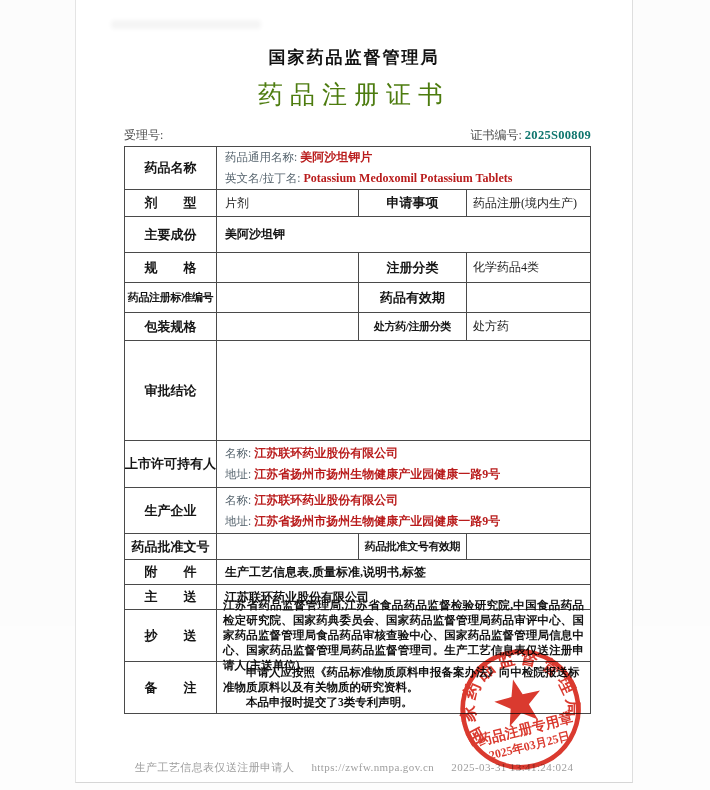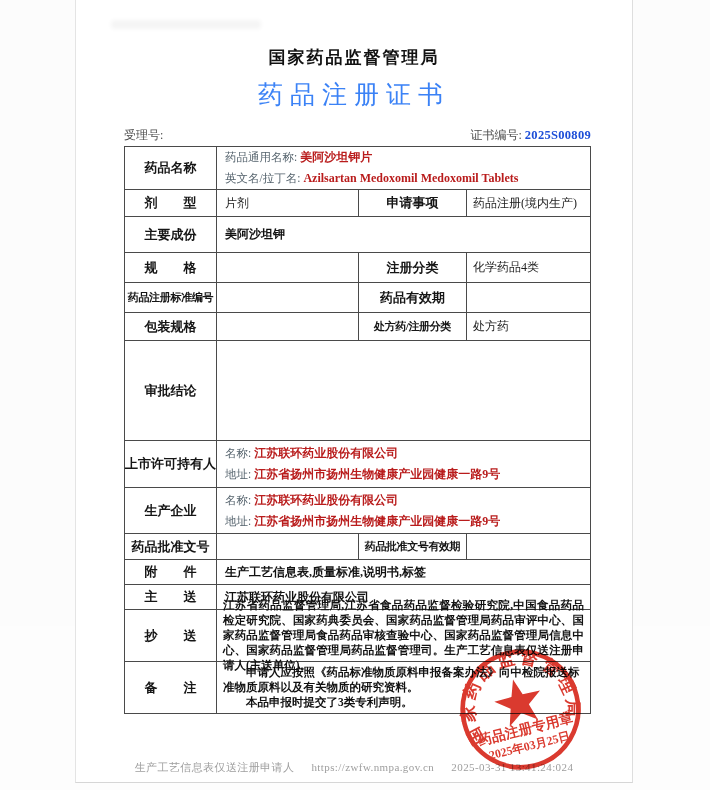--- a/index.html
+++ b/index.html
@@ -11,27 +11,27 @@
            background:#ffffff; border-left:1px solid #e4e4e4; border-right:1px solid #dedede;
            border-bottom:1px solid #d6d6d6; }
 
   .artifact { position:absolute; left:35px; top:20px; width:150px; height:9px;
               background:#000; opacity:0.04; filter:blur(2px); border-radius:2px; }
 
   .agency { position:absolute; left:0; top:46px; width:100%; text-align:center;
             font-family:"Liberation Sans","DejaVu Sans",sans-serif;
             font-weight:bold; font-size:17px; letter-spacing:2px; color:#111; }
   .cert-title { position:absolute; left:0; top:78px; width:100%; text-align:center;
-            font-size:25px; letter-spacing:7px; color:#3b82f6; }
+            font-size:25px; letter-spacing:7px; color:#4d7c0f; }
 
   .ref-line { position:absolute; left:48px; top:127px; width:467px; height:16px;
               font-size:12px; }
   .ref-left  { position:absolute; left:0; top:0; color:#4e4e4e; }
   .ref-right { position:absolute; right:0; top:0; color:#4e4e4e; }
-  .ref-right b { color:#1d4ed8; font-size:12.5px; letter-spacing:0.3px; }
+  .ref-right b { color:#0f766e; font-size:12.5px; letter-spacing:0.3px; }
 
   .tbl { position:absolute; left:48px; top:146px; width:467px;
          border:1px solid #4a4a4a; font-size:12px; }
   .row { display:flex; align-items:stretch; }
   .row + .row { border-top:1px solid #4a4a4a; }
   .lab { width:92px; flex:0 0 92px; border-right:1px solid #4a4a4a;
          display:flex; align-items:center; justify-content:center;
          font-weight:bold; font-size:13px; text-align:center; color:#151515; }
   .lab.small { font-size:11px; letter-spacing:-0.3px; }
   .val { flex:1; display:flex; flex-direction:column; justify-content:center;
@@ -92,21 +92,21 @@
 
       <div class="row h-r1">
         <div class="lab">药品名称</div>
         <div class="val kv">
           <div>
             <span class="k">药品通用名称:</span>
             <span class="v">美阿沙坦钾片</span>
           </div>
           <div>
             <span class="k">英文名/拉丁名:</span>
-            <span class="v en">Azilsartan Medoxomil Medoxomil Tablets</span>
+            <span class="v en">Potassium Medoxomil Potassium Tablets</span>
           </div>
         </div>
       </div>
 
       <div class="row h-r3">
         <div class="lab">剂　　型</div>
         <div class="val1">片剂</div>
         <div class="lab2">申请事项</div>
         <div class="val2">药品注册(境内生产)</div>
       </div>

